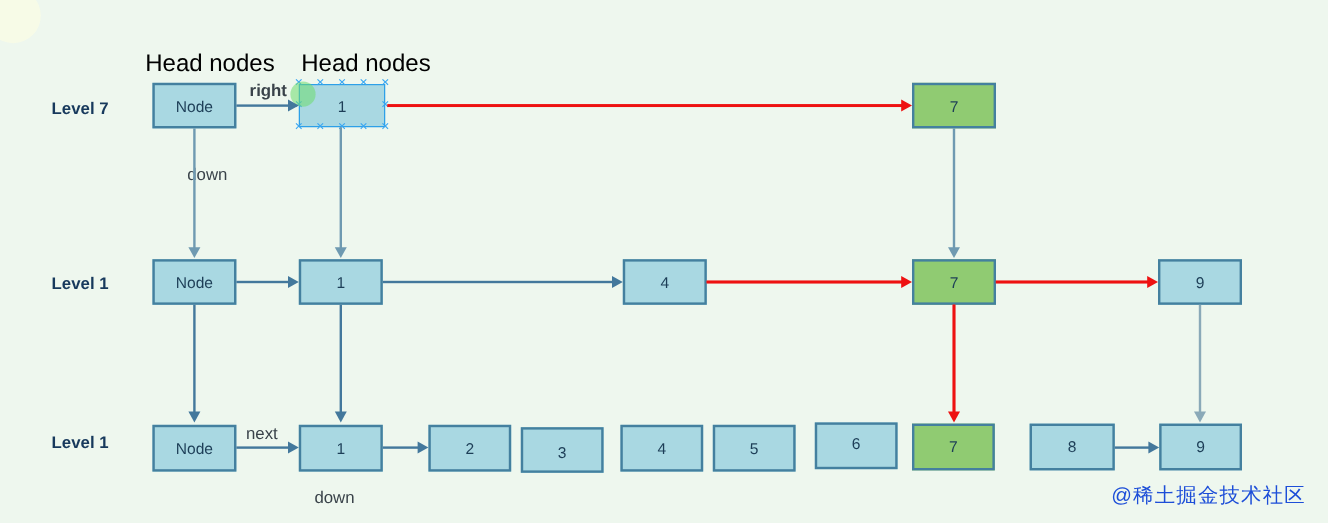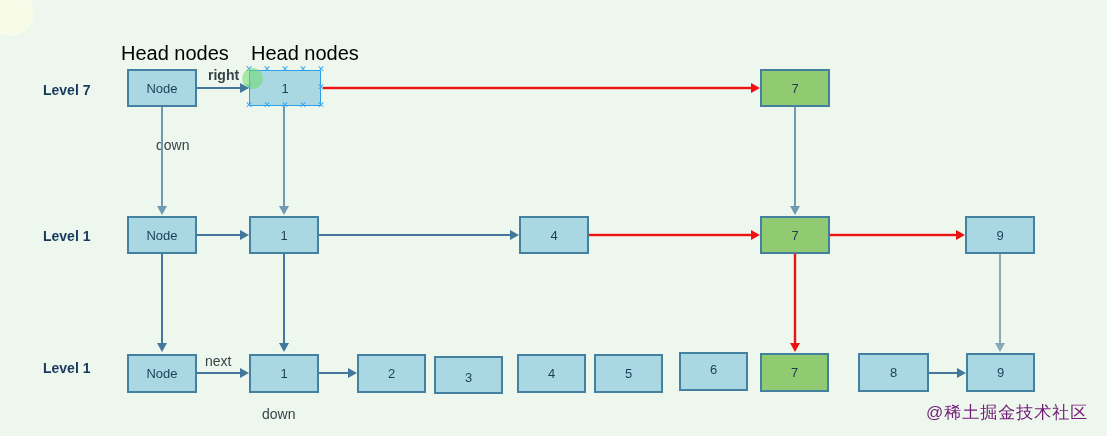--- a/index.html
+++ b/index.html
@@ -49,21 +49,21 @@
   }
   .connpt {
     position:absolute; width:21px; height:21px; border-radius:50%;
     background:rgba(110,221,110,0.55);
   }
   .corner-glow {
     position:absolute; width:46px; height:46px; border-radius:50%;
     background:rgba(255,255,225,0.55);
   }
   .watermark {
-    position:absolute; font-size:17px; letter-spacing:1px; color:#701a75;
+    position:absolute; font-size:17px; letter-spacing:1px; color:#1d4ed8;
   }
 </style>
 </head>
 <body>
 
 <div class="stage">
 
   <div class="corner-glow" style="left:-12px; top:-10px;"></div>
 
   <div class="small-head" style="left:121px; top:42px;">Head nodes</div>

